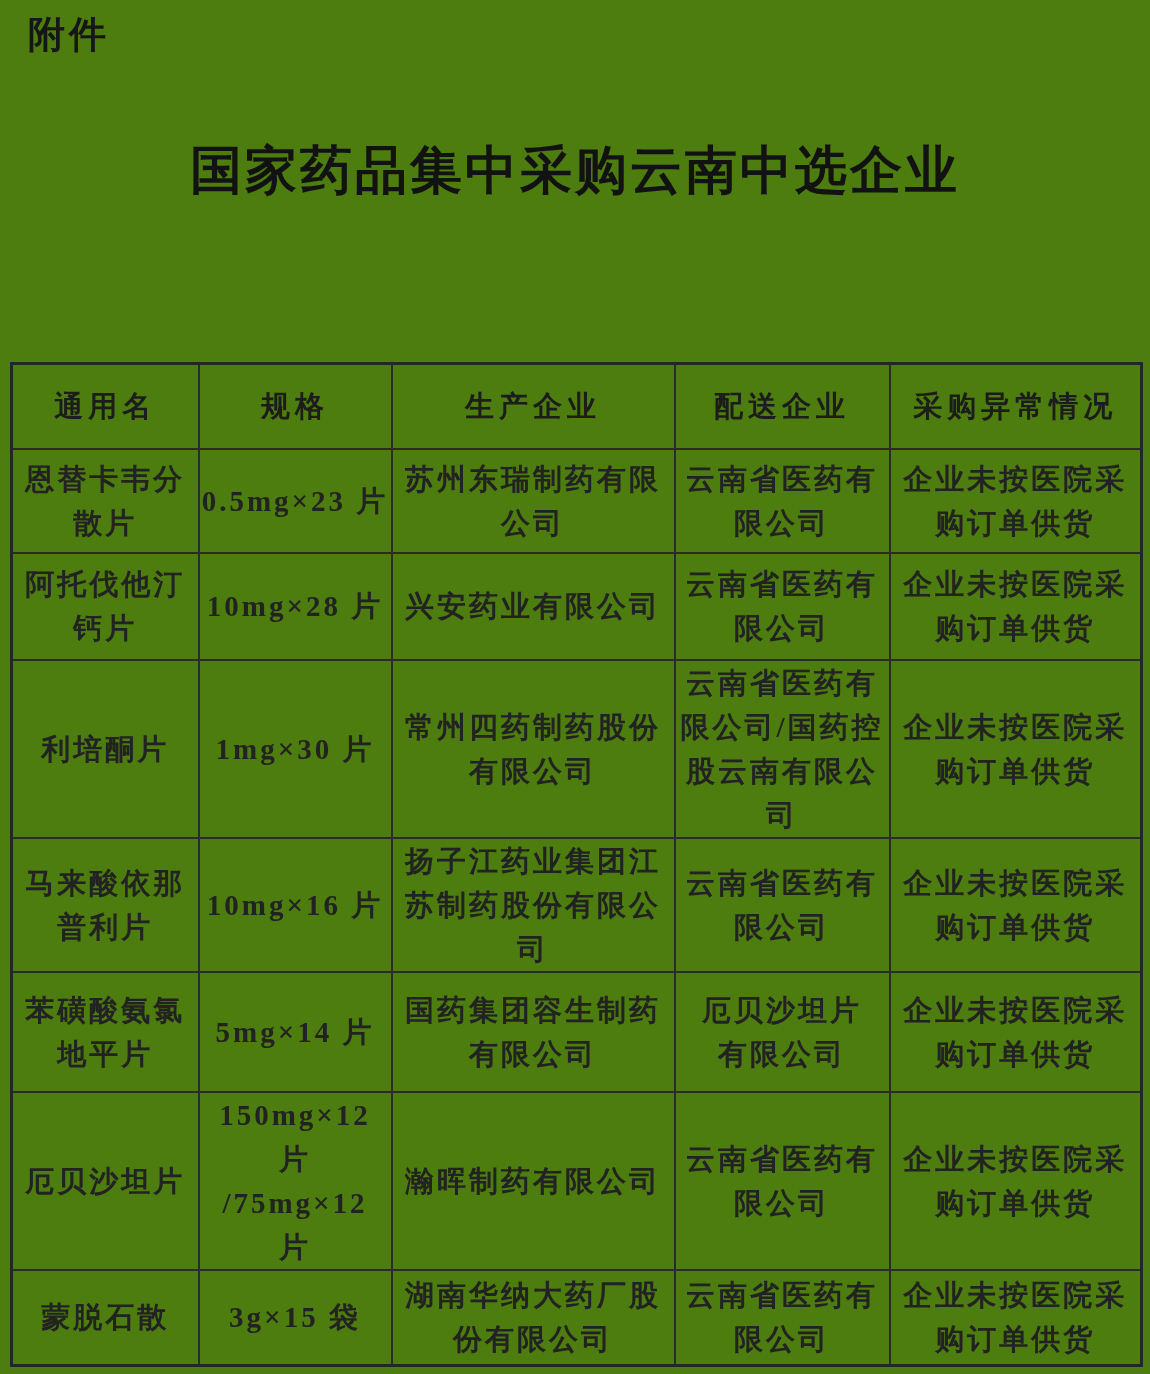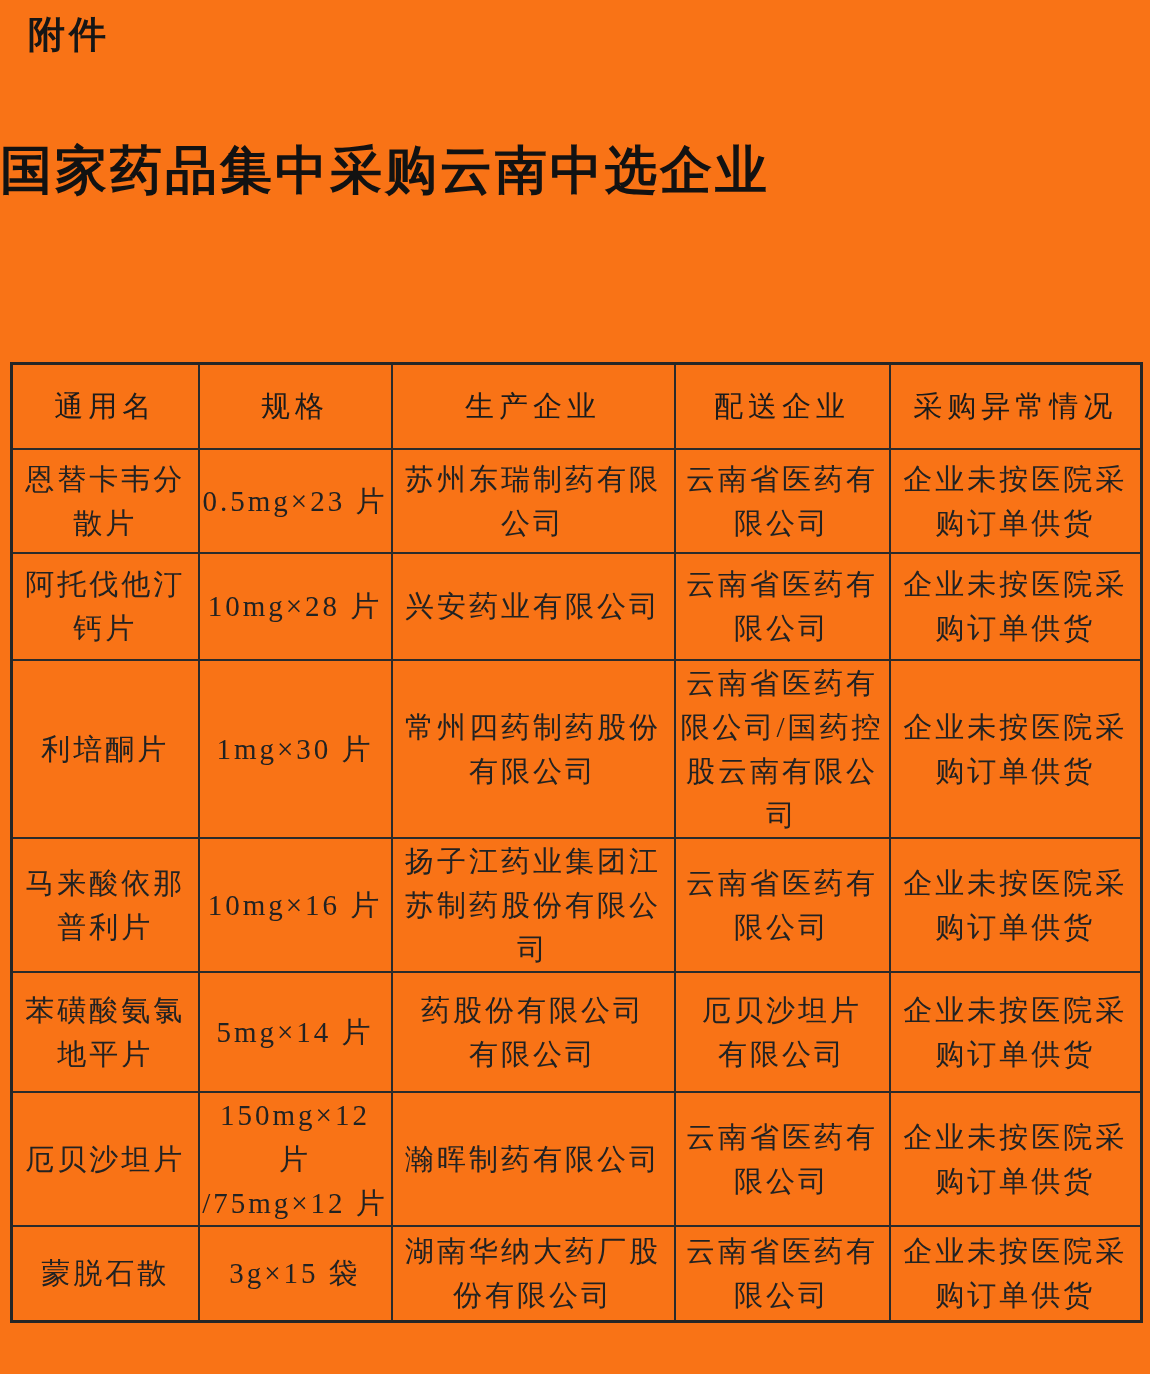--- a/index.html
+++ b/index.html
@@ -4,39 +4,40 @@
 <style>
   html, body {
     margin: 0;
     padding: 0;
     background: #ffffff;
   }
   .page {
     position: relative;
     width: 1150px;
     height: 1374px;
-    background: #f97316;
+    background: #4d7c0f;
     font-family: "Liberation Serif", "DejaVu Serif", serif;
     color: #1e1e1e;
     overflow: hidden;
   }
   .attachment {
     position: absolute;
     left: 28px;
     top: 10px;
     font-size: 37px;
     font-weight: bold;
     letter-spacing: 4px;
     color: #161616;
   }
   .title {
     position: absolute;
     left: 0;
     top: 134px;
     width: 100%;
+    text-align: center;
     font-size: 52px;
     font-weight: bold;
     line-height: 74px;
     letter-spacing: 3px;
     color: #121212;
   }
   table.doc-table {
     position: absolute;
     left: 10px;
     top: 362px;
@@ -45,21 +46,21 @@
     table-layout: fixed;
     border: 3px solid #262626;
   }
   table.doc-table th,
   table.doc-table td {
     border: 2px solid #2b2b2b;
     text-align: center;
     vertical-align: middle;
     padding: 0 2px;
     font-size: 29px;
-    font-weight: normal;
+    font-weight: bold;
     line-height: 44px;
     letter-spacing: 3px;
     white-space: pre-line;
     color: #222222;
   }
   table.doc-table th {
     letter-spacing: 5px;
     color: #1c1c1c;
   }
   tr.row-header { height: 85px; }
@@ -143,21 +144,21 @@
 司</td>
         <td>云南省医药有
 限公司</td>
         <td>企业未按医院采
 购订单供货</td>
       </tr>
       <tr class="row-5">
         <td>苯磺酸氨氯
 地平片</td>
         <td>5mg×14 片</td>
-        <td>药股份有限公司
+        <td>国药集团容生制药
 有限公司</td>
         <td>厄贝沙坦片
 有限公司</td>
         <td>企业未按医院采
 购订单供货</td>
       </tr>
       <tr class="row-6">
         <td>厄贝沙坦片</td>
         <td>150mg×12 片
 /75mg×12 片</td>

